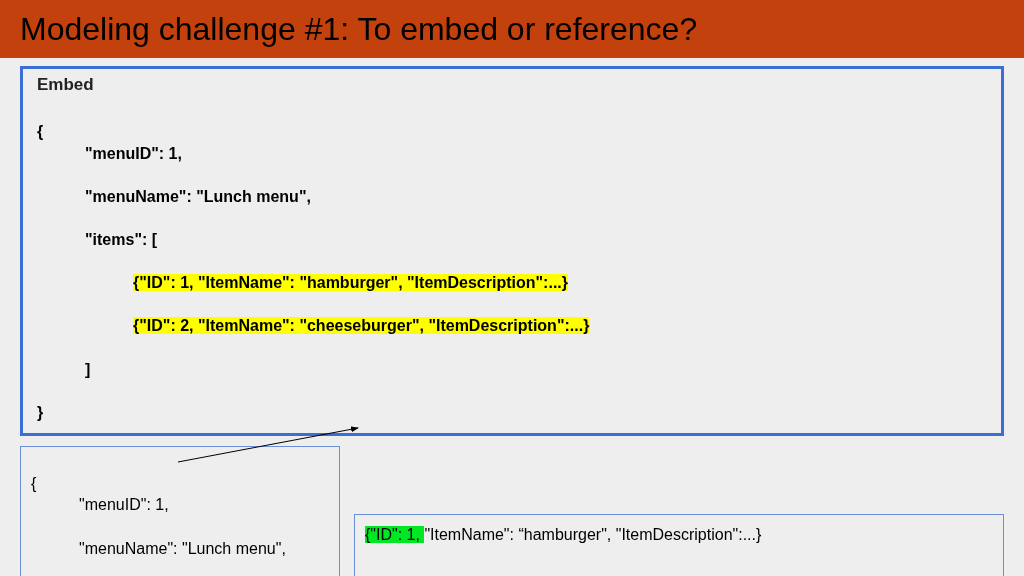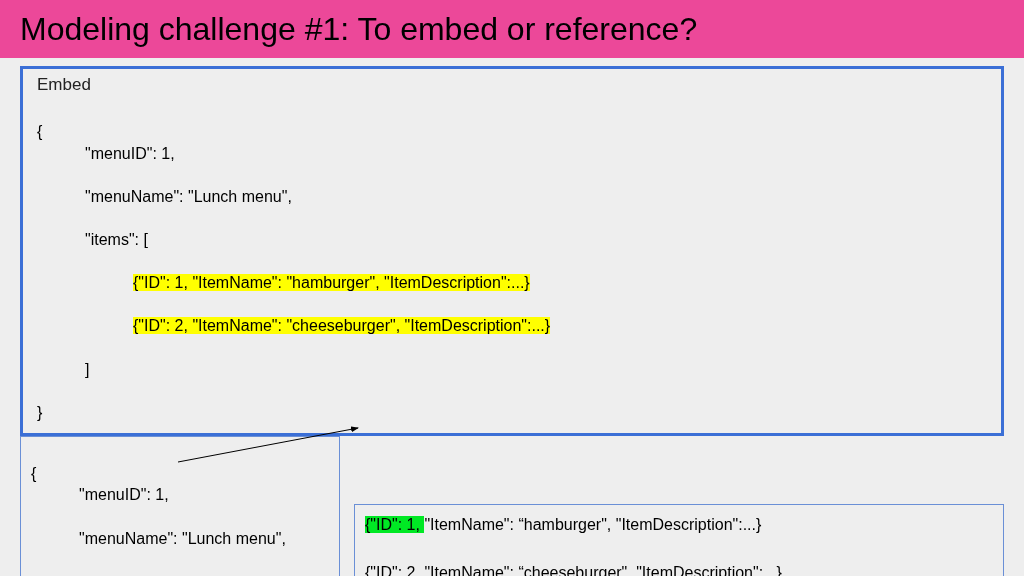--- a/index.html
+++ b/index.html
@@ -5,38 +5,40 @@
   * { box-sizing: border-box; margin: 0; padding: 0; }
   body {
     width: 1024px;
     height: 576px;
     background: #eeeeee;
     font-family: Arial, Helvetica, sans-serif;
     position: relative;
     overflow: hidden;
   }
   .title-bar {
-    background: #ec4899;
+    background: #c2410c;
     padding: 10px 12px 10px 20px;
   }
   .title {
     font-size: 32px;
     font-weight: 400;
     color: #000;
     line-height: 1.2;
     max-width: 700px;
   }
   .content {
     padding: 8px 20px 0 20px;
     position: relative;
   }
   .embed-box {
     border: 3px solid #3b6fd6;
     background: #eeeeee;
     padding: 6px 14px 10px 14px;
+    margin-bottom: 10px;
+    font-weight: bold;
   }
   .box-label {
     font-size: 17px;
     color: #222;
     margin-bottom: 4px;
   }
   .code {
     font-size: 16px;
     color: #000;
     white-space: pre;

